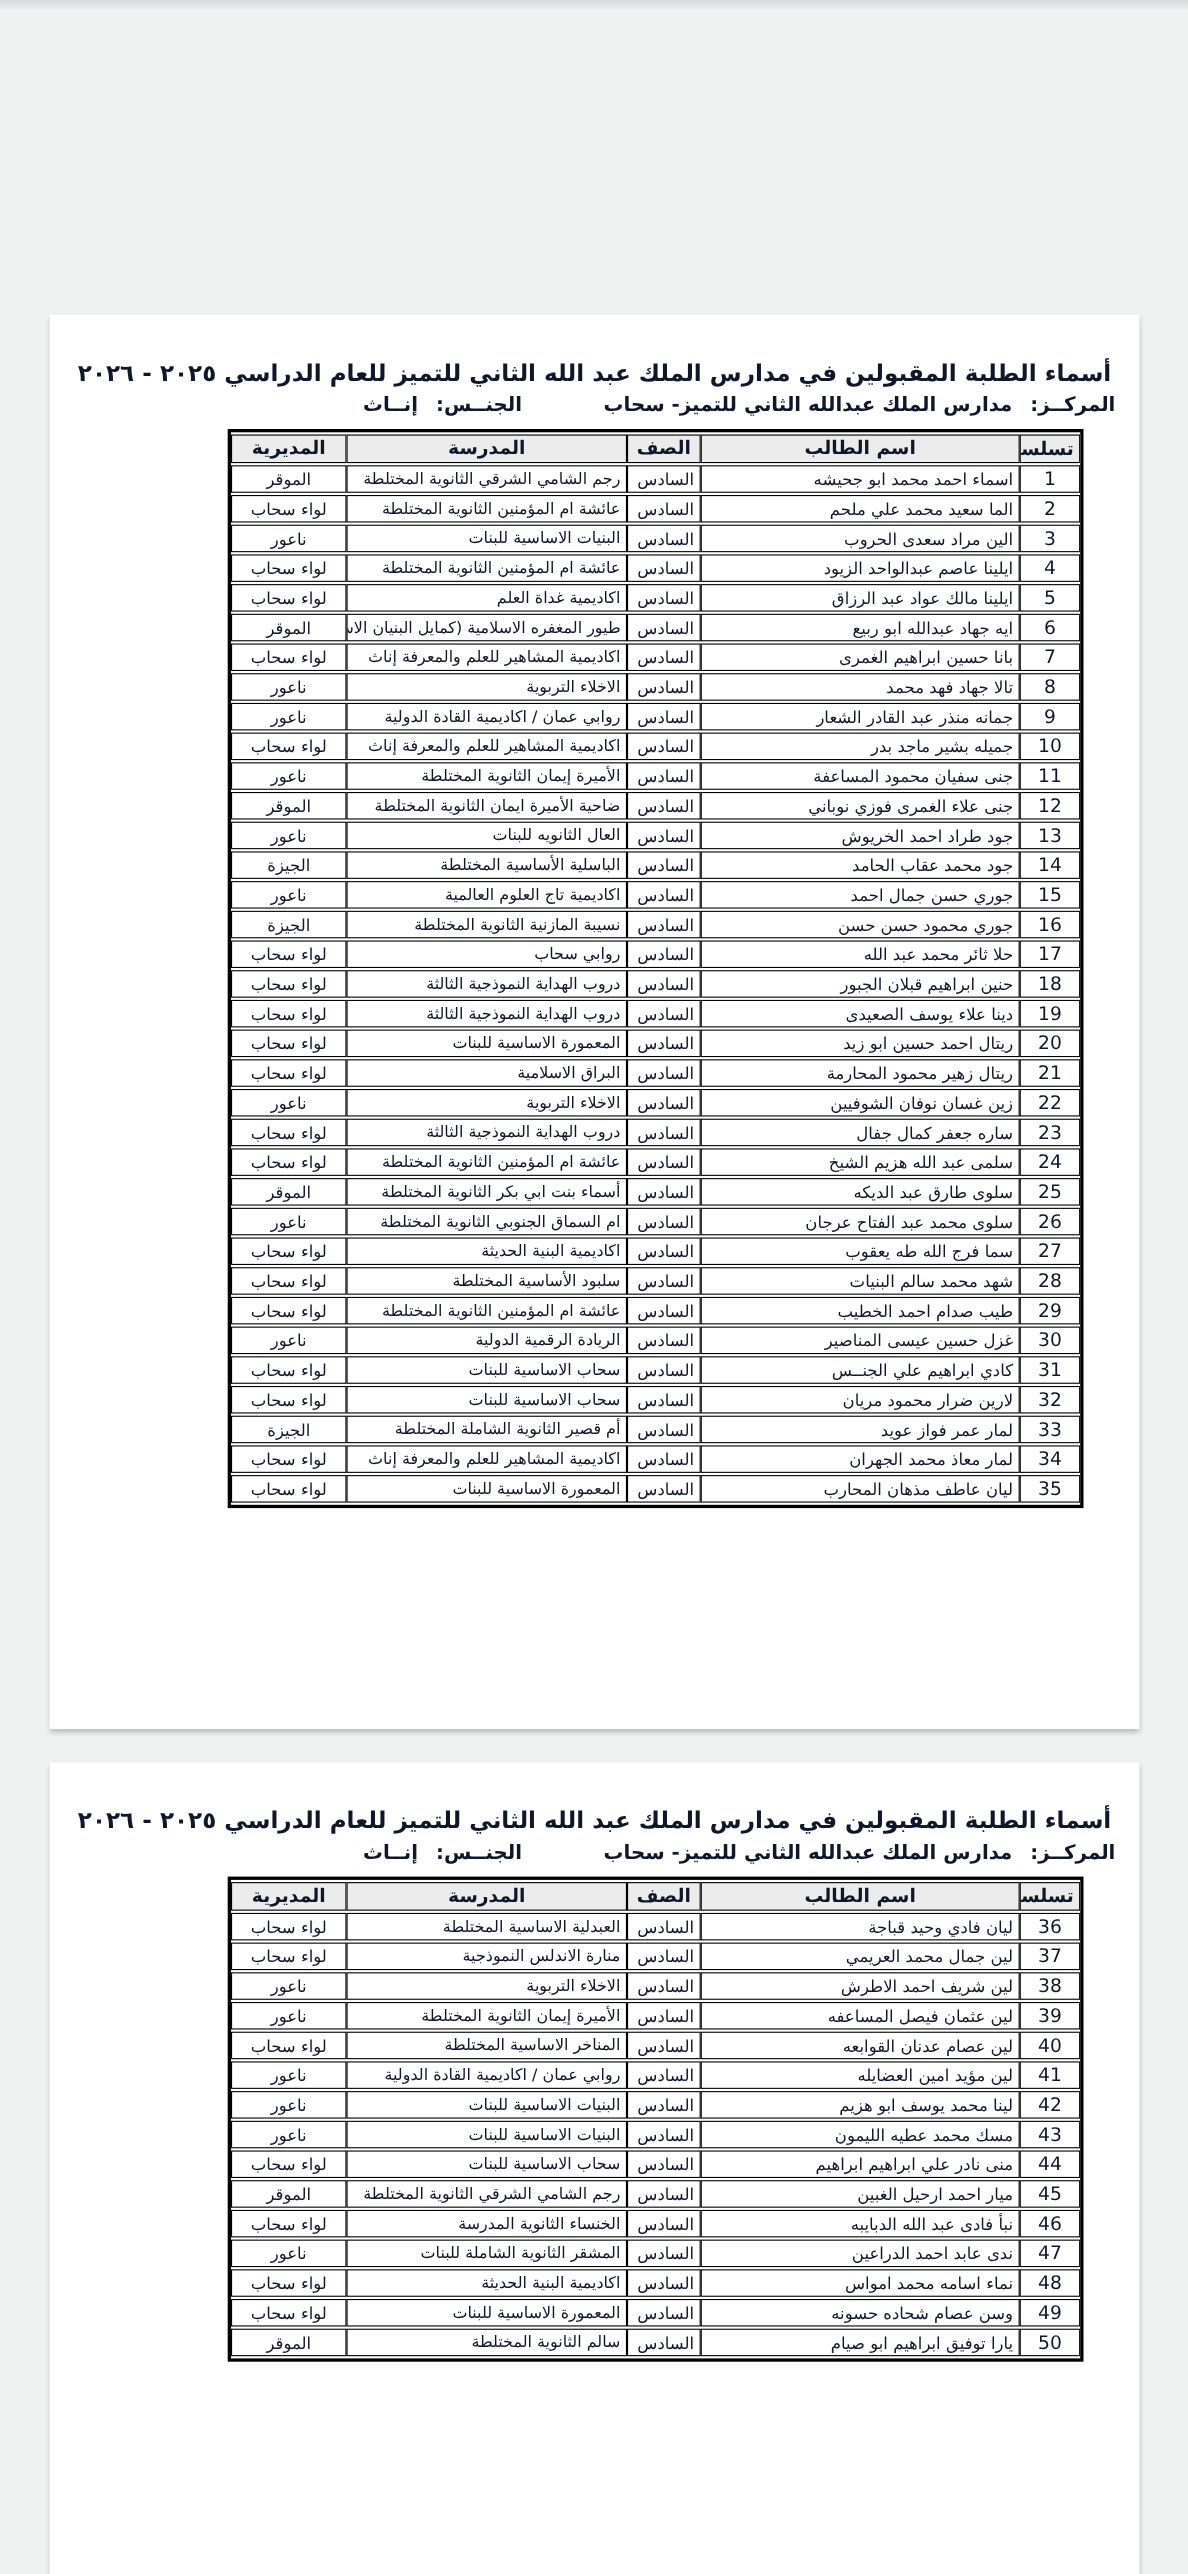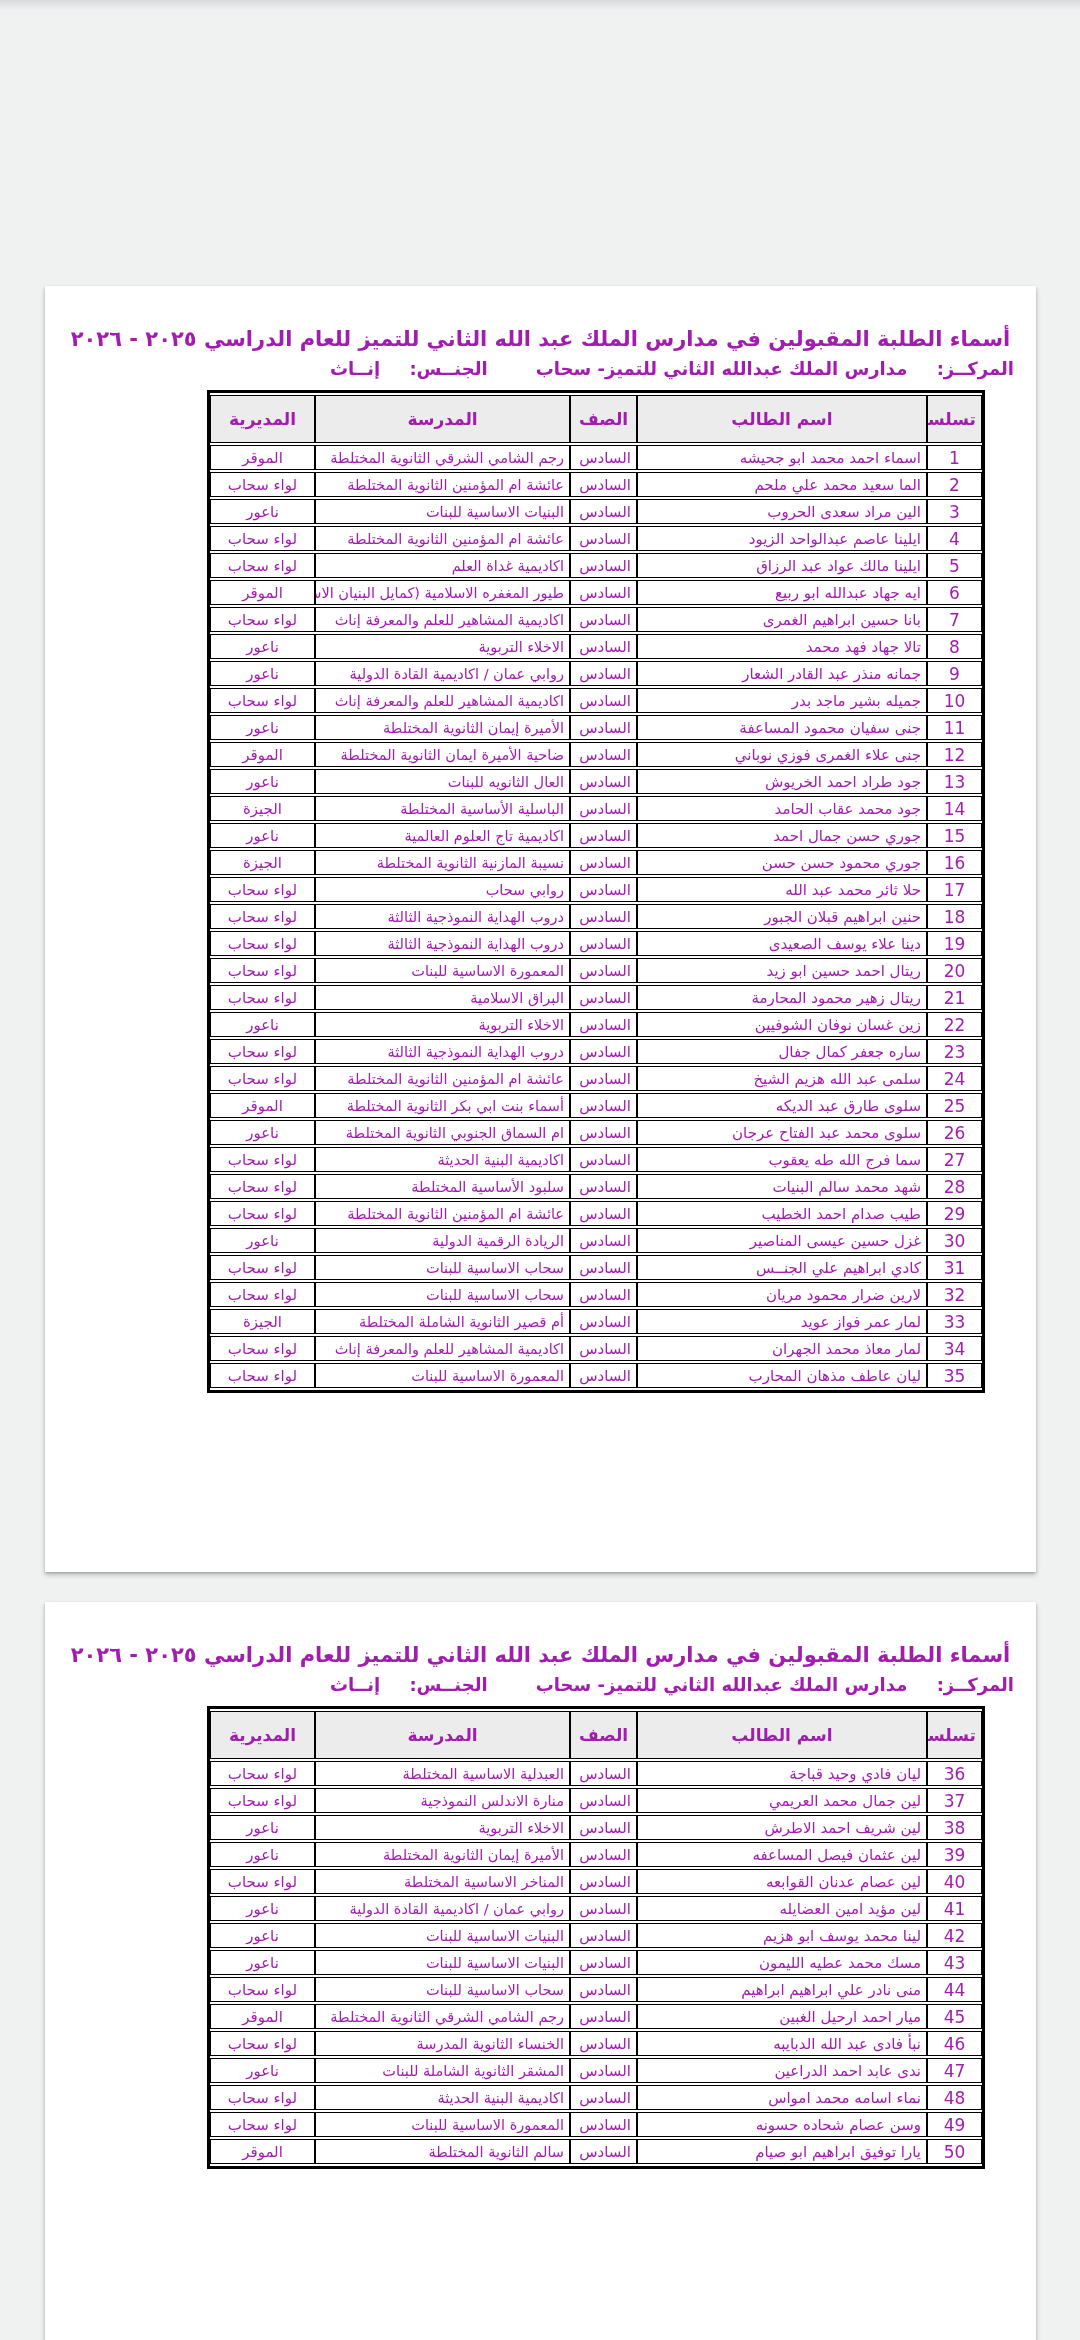--- a/index.html
+++ b/index.html
@@ -20,21 +20,21 @@
     width: 1080px;
     height: 2330px;
   }
   .page {
     position: absolute;
     left: 45px;
     width: 991px;
     background: #ffffff;
     box-shadow: 0 1px 2px rgba(0,0,0,0.18), 0 3px 5px rgba(0,0,0,0.22);
     direction: rtl;
-    color: #a21caf;
+    color: #0f172a;
   }
   .page-1 { top: 276px; height: 1286px; }
   .page-2 { top: 1592px; height: 748px; }
   .doc-title {
     padding-top: 38px;
     text-align: center;
     font-weight: bold;
     font-size: 21px;
     line-height: 30px;
     letter-spacing: 0;
@@ -43,39 +43,39 @@
     display: flex;
     justify-content: space-between;
     align-items: baseline;
     font-weight: bold;
     font-size: 18px;
     line-height: 26px;
     padding: 2px 22px 0 0;
     margin-left: 285px;
   }
   .info-pair { white-space: nowrap; }
-  .info-label { margin-left: 23px; }
+  .info-label { margin-left: 10px; }
   table.doc-table {
     table-layout: fixed;
     width: 772px;
     margin: 8px 51px 0 168px;
     border-collapse: separate;
     border-spacing: 0 2px;
     border: 3px solid #000;
     background: #fff;
   }
   .doc-table th, .doc-table td {
     border: 1px solid #000;
     overflow: hidden;
     white-space: nowrap;
     padding: 0 5px;
     box-sizing: border-box;
   }
   .doc-table th {
-    height: 48px;
+    height: 26px;
     background: #ececec;
     font-weight: bold;
     font-size: 17px;
     text-align: center;
   }
   .doc-table td {
     height: 25px;
     font-size: 15px;
   }
   col.c-serial { width: 55px; }

